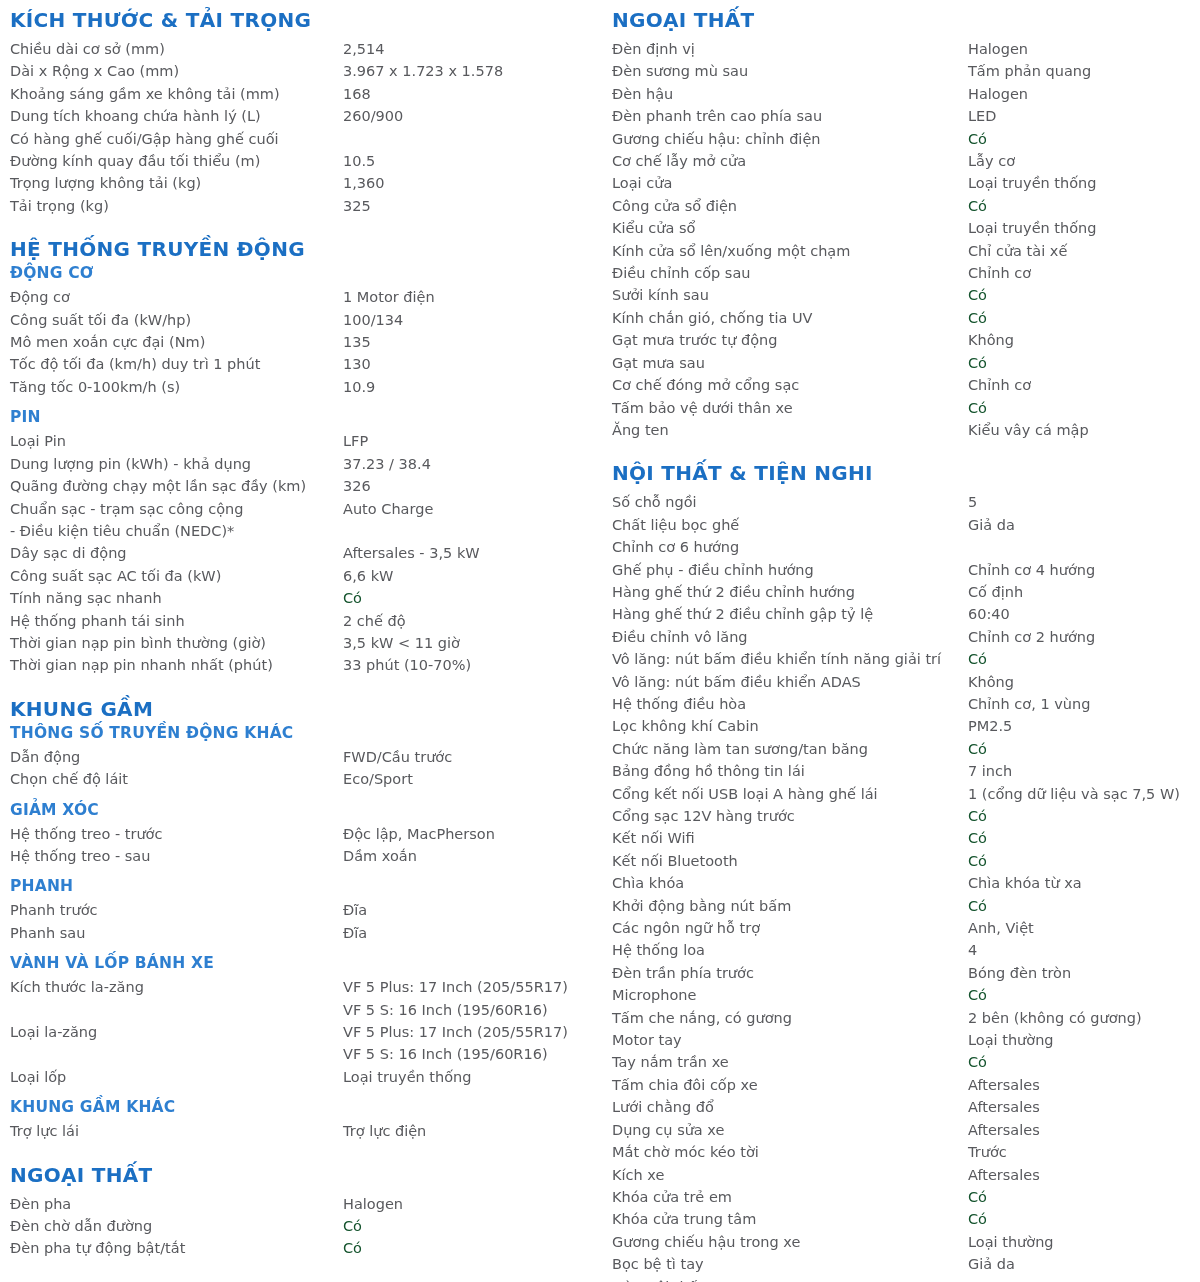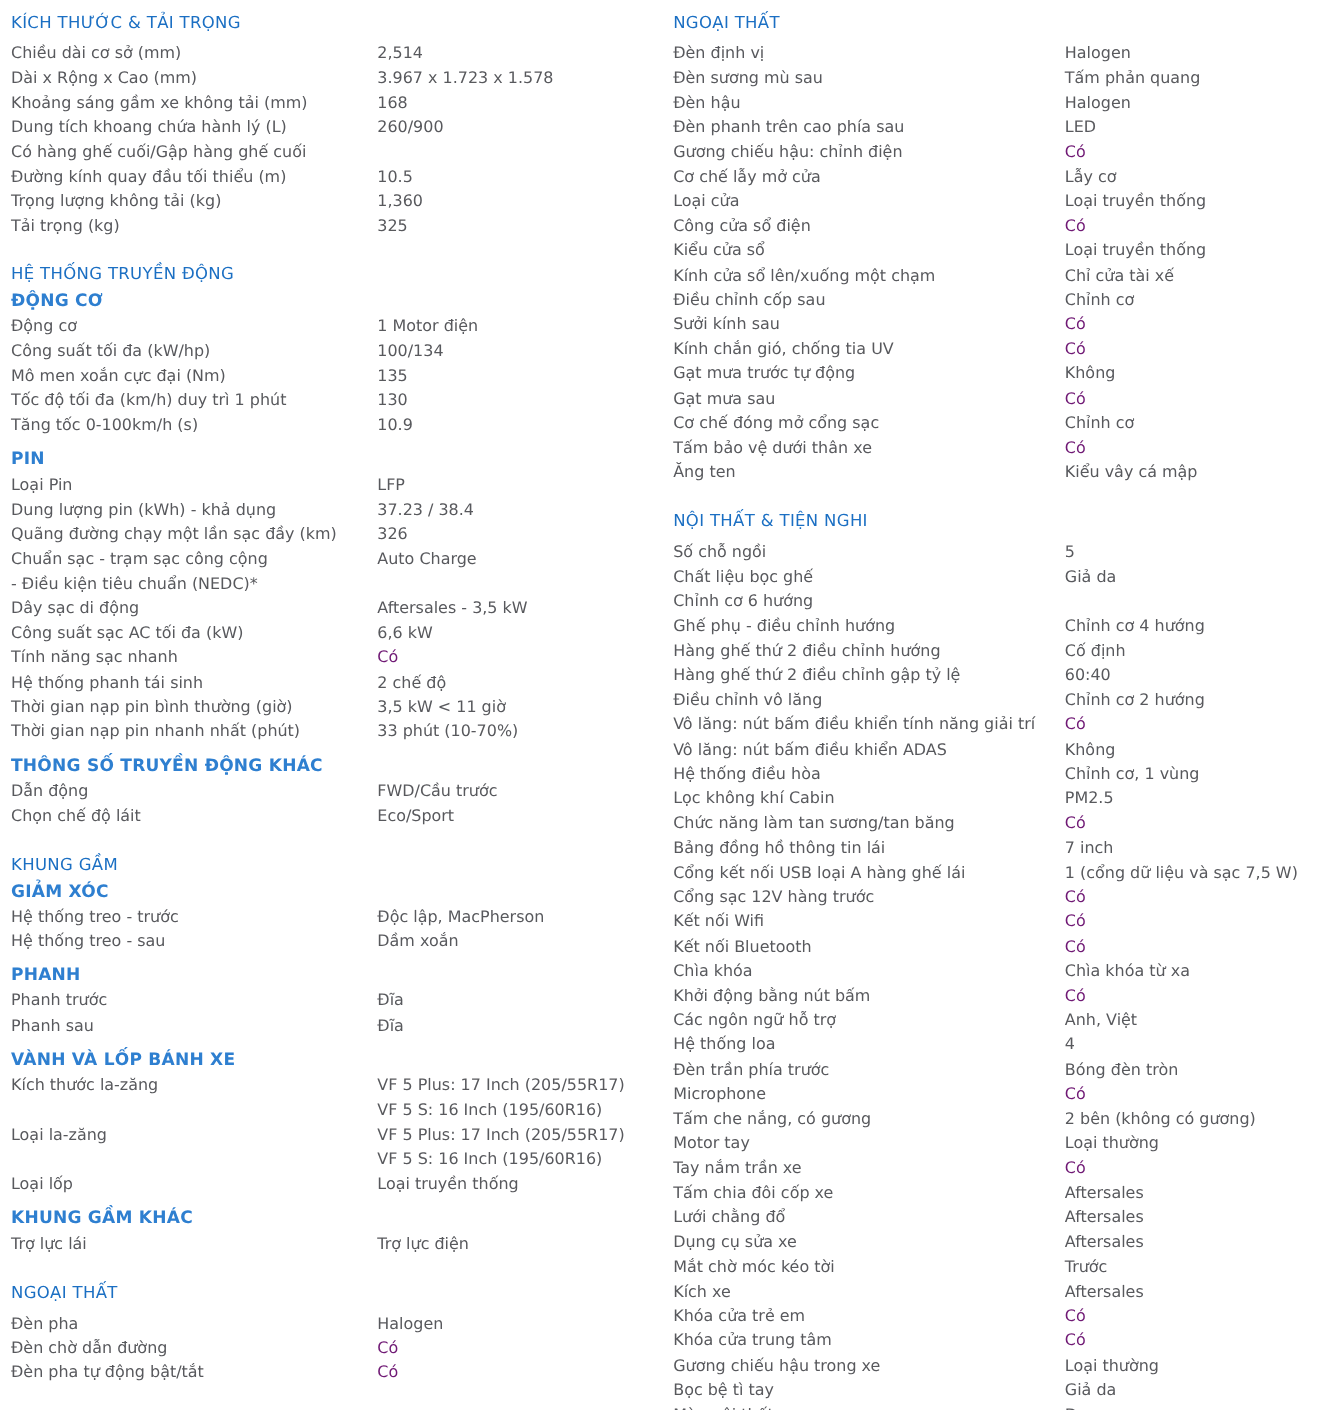--- a/index.html
+++ b/index.html
@@ -7,38 +7,38 @@
     width:1200px;height:1282px;overflow:hidden;
     font-family:"DejaVu Sans","Liberation Sans",sans-serif;
     color:#58595d;
     -webkit-font-smoothing:antialiased;
   }
   .page{display:flex;padding:8px 0 0 10px;box-sizing:border-box;}
   .col{box-sizing:border-box;}
   .col-left{width:592px;margin-right:10px;}
   .col-right{width:588px;}
   .sec-main{
-    font-size:15px;line-height:24px;font-weight:400;
+    font-size:20px;line-height:24px;font-weight:700;
     color:#1b6fc3;letter-spacing:.3px;
     margin:20px 0 6px 0;
   }
   .section:first-child .sec-main{margin-top:0;}
   .sec-sub{
     font-size:15.5px;line-height:20px;font-weight:700;
     color:#2e7fd0;letter-spacing:.2px;
     margin:9px 0 3px 0;
   }
   .section.empty .sec-main{margin-bottom:2px;}
   .section.empty + .section .sec-sub{margin-top:2px;}
   .row{display:flex;line-height:22.4px;font-size:14.5px;}
   .label{flex:none;white-space:nowrap;padding-right:6px;}
   .col-left .label{width:327px;}
   .col-right .label{width:350px;}
   .value{flex:1;white-space:nowrap;}
-  .value.muted{color:#701a75;}
+  .value.muted{color:#14532d;}
 </style>
 </head>
 <body>
 
 <div class="page">
   <div class="col col-left" id="col-0">
       <div class="section">
         <div class="sec-main">KÍCH THƯỚC &amp; TẢI TRỌNG</div>
         <div class="row">
           <span class="label">Chiều dài cơ sở (mm)</span>
@@ -139,33 +139,33 @@
         </div>
         <div class="row">
           <span class="label">Thời gian nạp pin bình thường (giờ)</span>
           <span class="value">3,5 kW &lt; 11 giờ</span>
         </div>
         <div class="row">
           <span class="label">Thời gian nạp pin nhanh nhất (phút)</span>
           <span class="value">33 phút (10-70%)</span>
         </div>
       </div>
+      <div class="section empty">
+        <div class="sec-main">KHUNG GẦM</div>
+      </div>
       <div class="section">
         <div class="sec-sub">THÔNG SỐ TRUYỀN ĐỘNG KHÁC</div>
         <div class="row">
           <span class="label">Dẫn động</span>
           <span class="value">FWD/Cầu trước</span>
         </div>
         <div class="row">
           <span class="label">Chọn chế độ láit</span>
           <span class="value">Eco/Sport</span>
         </div>
-      </div>
-      <div class="section empty">
-        <div class="sec-main">KHUNG GẦM</div>
       </div>
       <div class="section">
         <div class="sec-sub">GIẢM XÓC</div>
         <div class="row">
           <span class="label">Hệ thống treo - trước</span>
           <span class="value">Độc lập, MacPherson</span>
         </div>
         <div class="row">
           <span class="label">Hệ thống treo - sau</span>
           <span class="value">Dầm xoắn</span>

